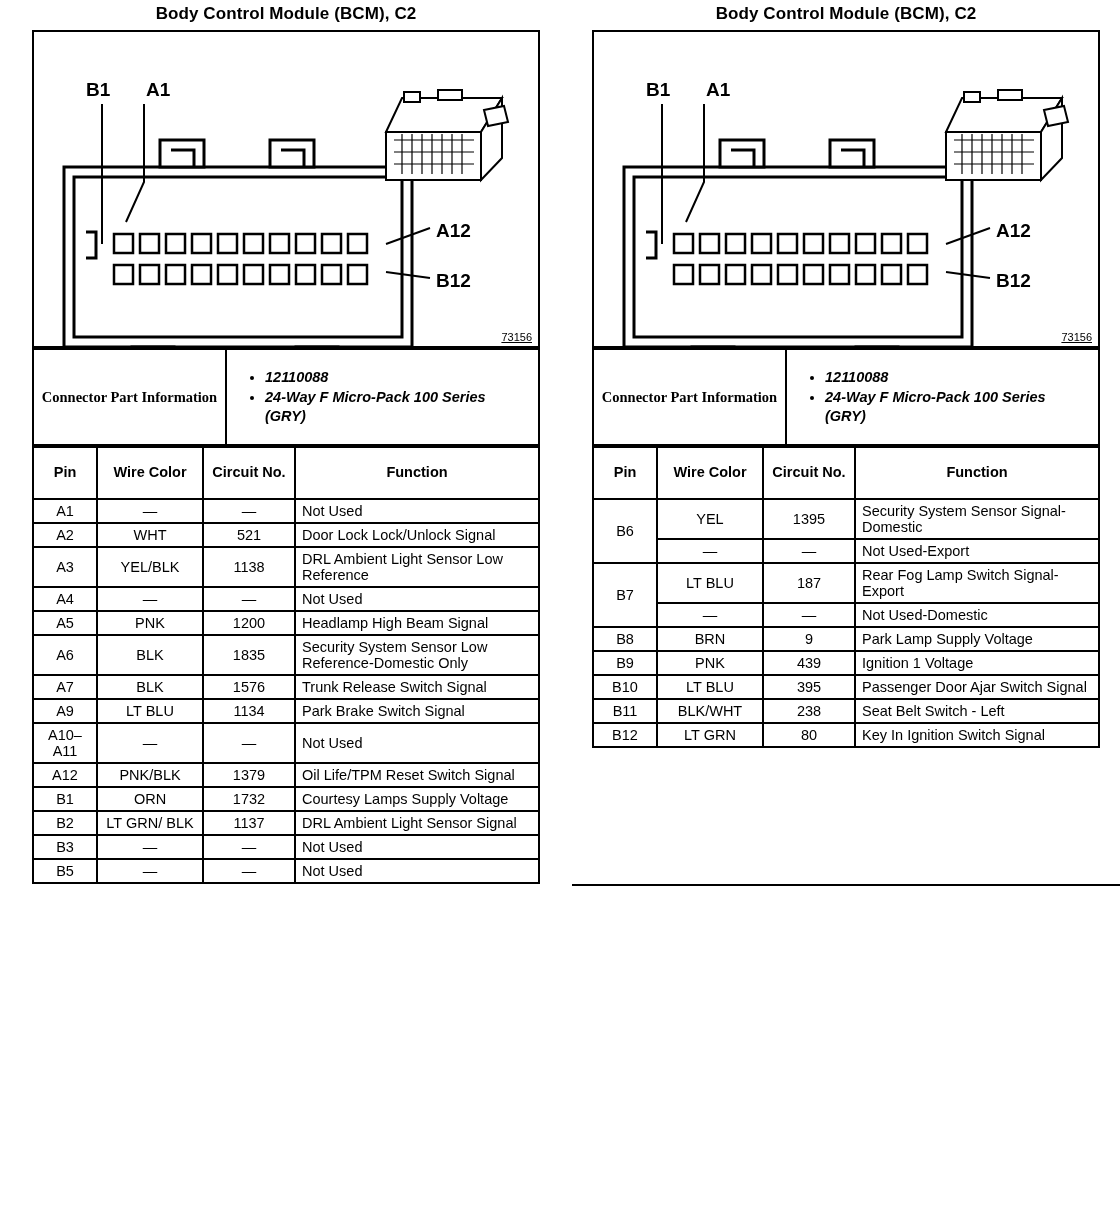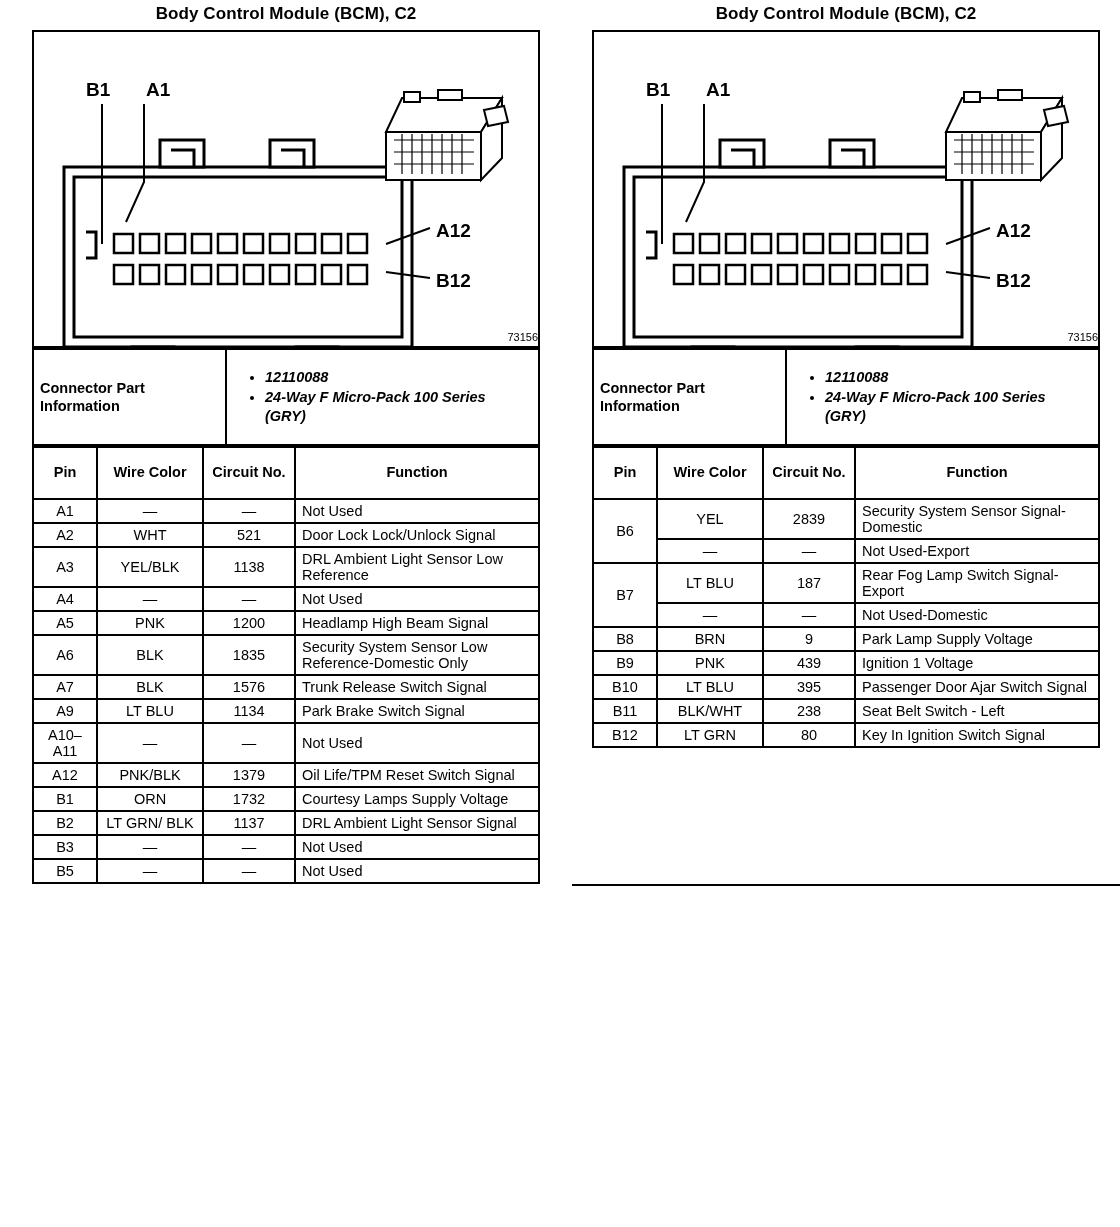--- a/index.html
+++ b/index.html
@@ -33,46 +33,48 @@
 
   .conn-box {
     border: 2px solid #000;
     position: relative;
     height: 318px;
     background: #fff;
   }
 
   .code-label {
     position: absolute;
-    right: 0;
+    right: 6px;
     bottom: 3px;
     font-size: 11px;
+    text-decoration: underline;
   }
 
   svg.connector { display: block; }
 
   
   table.info, table.pins {
     border-collapse: collapse;
     width: 100%;
     table-layout: fixed;
   }
   table.info td, table.pins td, table.pins th {
     border: 2px solid #000;
     padding: 3px 6px;
     font-size: 14.5px;
     vertical-align: middle;
   }
   table.info { border-top: none; }
   table.info td.label {
     width: 193px;
-    text-align: left;
+    text-align: center;
     font-weight: bold;
     font-size: 14.5px;
     line-height: 1.25;
+    font-family: Liberation Serif, serif;
   }
   table.info td.value { padding: 6px 8px 6px 10px; }
   table.info ul {
     margin: 12px; padding: 0 0 0 16px;
     list-style: disc;
     font-style: italic;
   }
   table.info li {
     font-weight: bold;
     font-size: 14.5px;
@@ -408,21 +410,21 @@
           <tr>
         <th class="c-pin">Pin</th>
         <th class="c-wire">Wire Color</th>
         <th class="c-circ">Circuit No.</th>
         <th>Function</th>
       </tr>
 
       <tr>
         <td class="c-pin" rowspan="2">B6</td>
         <td class="c-wire">YEL</td>
-        <td class="c-circ">2839</td>
+        <td class="c-circ">1395</td>
         <td class="c-func">Security System Sensor Signal-Domestic</td>
       </tr>
       <tr>
         <td class="c-wire">—</td>
         <td class="c-circ">—</td>
         <td class="c-func">Not Used-Export</td>
       </tr>
 
       <tr>
         <td class="c-pin" rowspan="2">B7</td>

